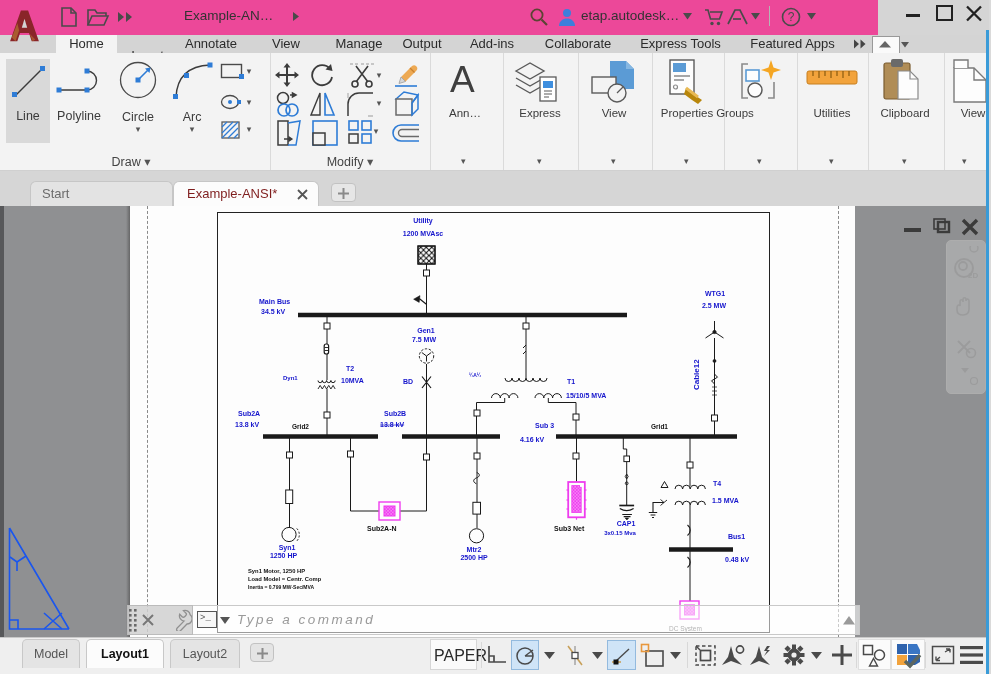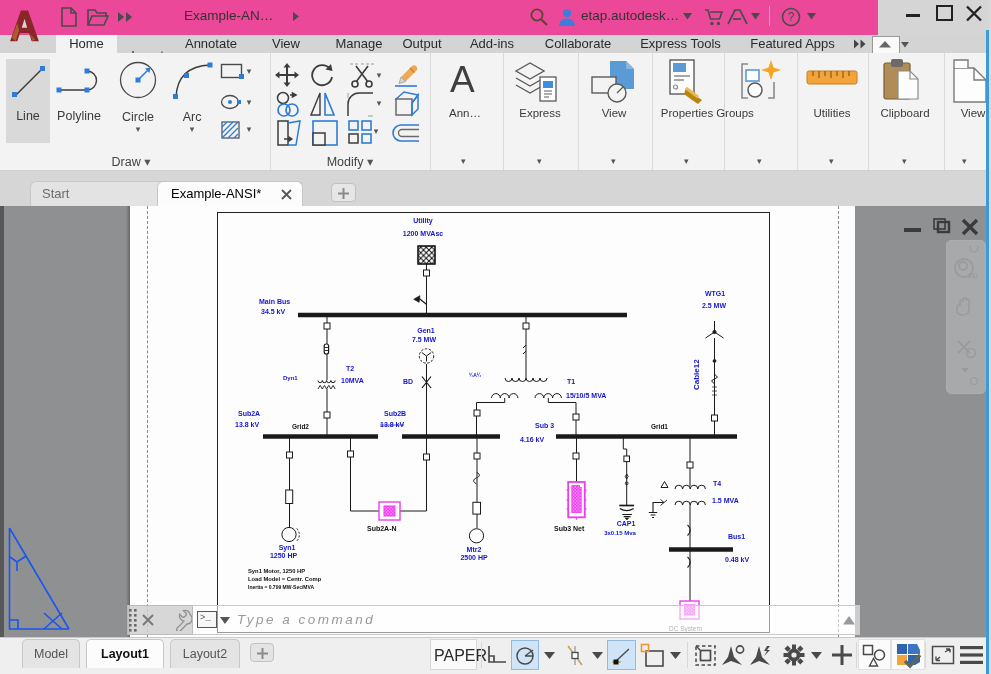--- a/index.html
+++ b/index.html
@@ -322,21 +322,21 @@
     <path d="M2 44 V10 h20 l12 12 v22 z" fill="#fdfdfd" stroke="#7a7a7a" stroke-width="1.4"></path>
     <path d="M22 10 v12 h12" fill="none" stroke="#7a7a7a" stroke-width="1.4"></path>
     <path d="M2 10 V2 h14 v8" fill="#fdfdfd" stroke="#7a7a7a" stroke-width="1.4"></path>
   </svg>
 </div>
 
 <div id="filetabs">
   <div class="ftab" style="left:30px;width:143px;background:#e3e3e3;border:1px solid #c6c6c6;border-bottom:none;border-radius:6px 6px 0 0;color:#6b6b6b;box-sizing:border-box;">
     <span style="position:absolute;left:11px;top:4px;">Start</span>
   </div>
-  <div class="ftab" style="left:157px;width:146px;background:#fcfcfc;border:1px solid #c6c6c6;border-bottom:none;border-radius:6px 6px 0 0;color:#000000;box-sizing:border-box;">
+  <div class="ftab" style="left:173px;width:146px;background:#fcfcfc;border:1px solid #c6c6c6;border-bottom:none;border-radius:6px 6px 0 0;color:#7f1d1d;box-sizing:border-box;">
     <span style="position:absolute;left:13px;top:4px;">Example-ANSI*</span>
     <svg style="position:absolute;left:122px;top:6px" width="13" height="13" viewBox="0 0 13 13">
           <path d="M2 2 L11 11 M11 2 L2 11" stroke="#555" stroke-width="1.8"></path>
         </svg>
   </div>
   <div class="ftab" style="left:331px;width:25px;height:19px;top:12px;background:#e6e6e6;border:1px solid #c2c2c2;border-radius:4px;box-sizing:border-box;">
     <svg style="position:absolute;left:6px;top:4px" width="11" height="11" viewBox="0 0 11 11">
           <path d="M5.5 0 V11 M0 5.5 H11" stroke="#8a8a8a" stroke-width="2"></path>
         </svg>
   </div>

